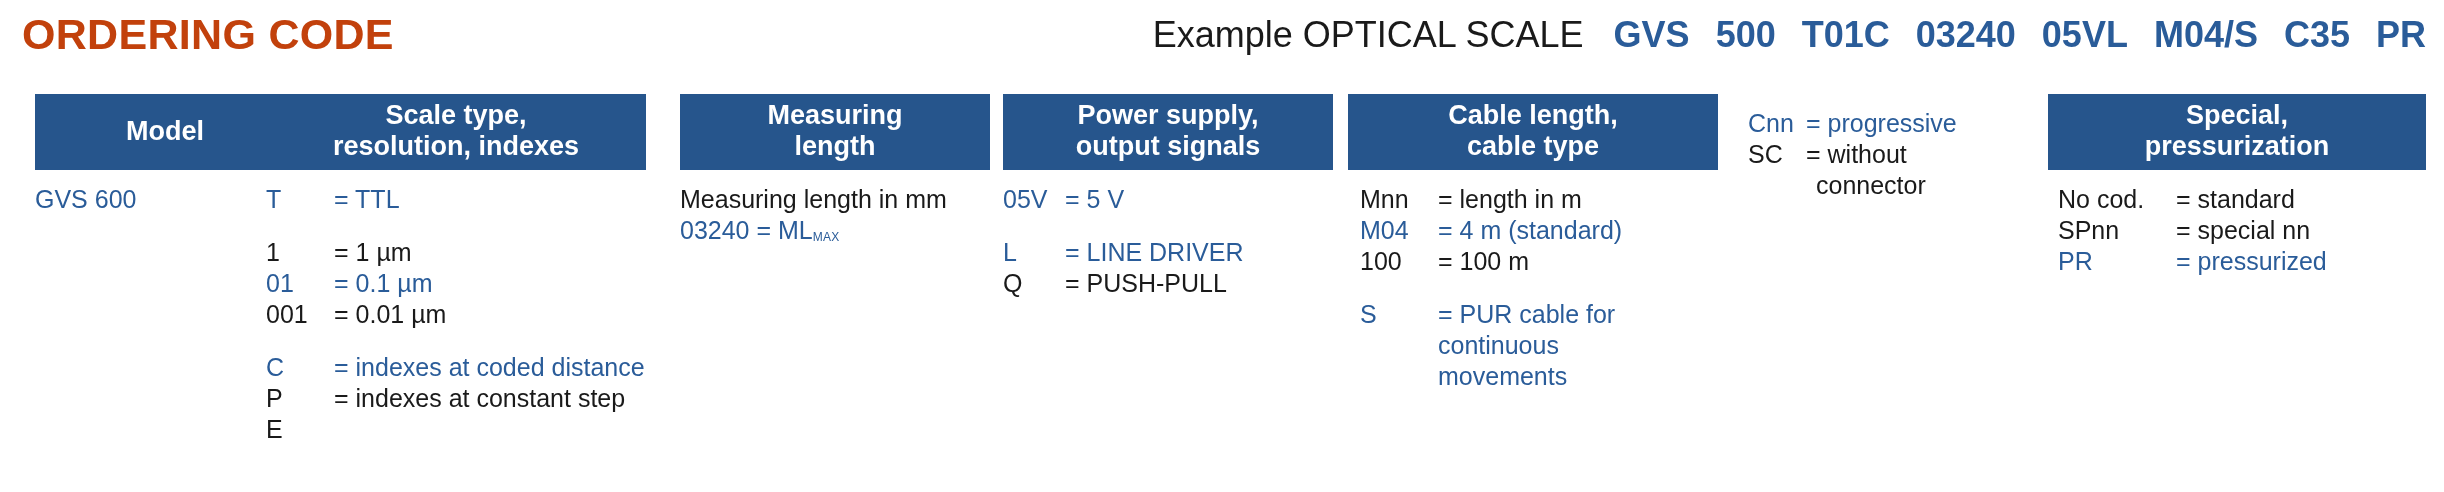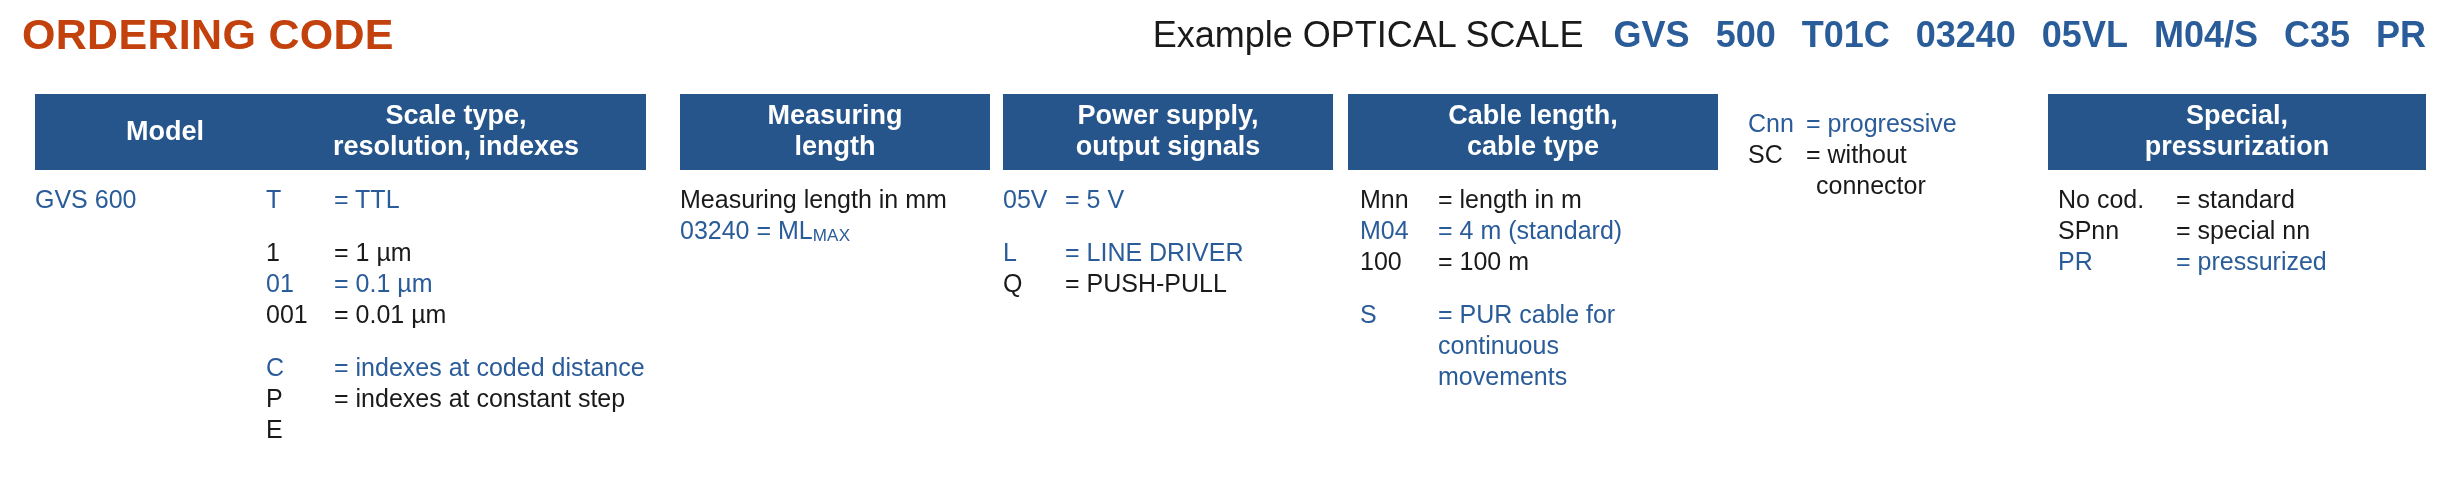--- a/index.html
+++ b/index.html
@@ -109,21 +109,21 @@
   .w-k-68 { width: 68px; }
   .w-k-78 { width: 78px; }
   .w-k-58 { width: 58px; }
   .w-k-118 { width: 118px; }
   .w-k-auto { width: auto; }
 
   .indent-78 { padding-left: 78px; }
   .indent-68 { padding-left: 68px; }
 
   .sub {
-    font-size: 17px;
+    font-size: 12px;
     vertical-align: baseline;
     position: relative;
     top: 2px;
     letter-spacing: 0.2px;
   }
   .plain-line { white-space: nowrap; }
 </style>
 </head>
 <body>
 

